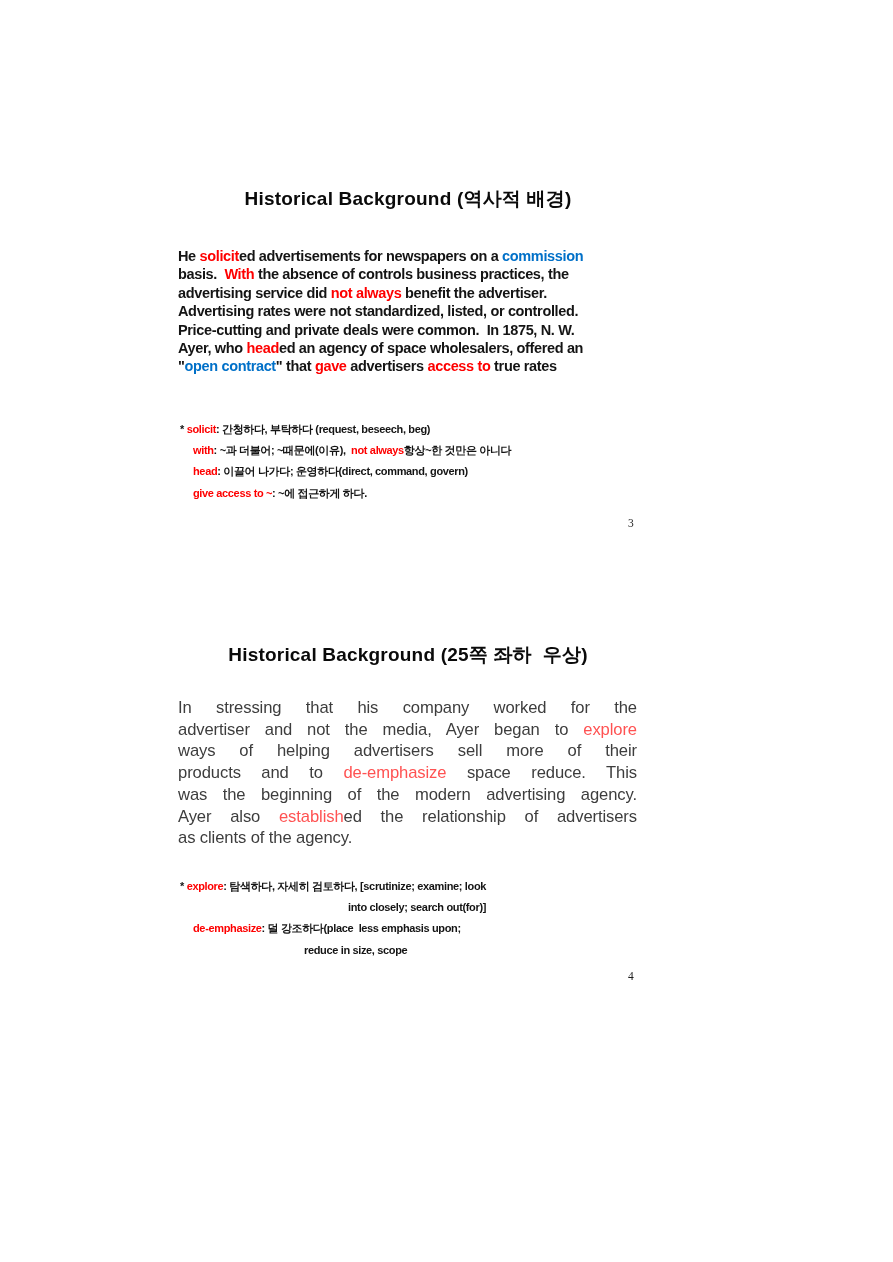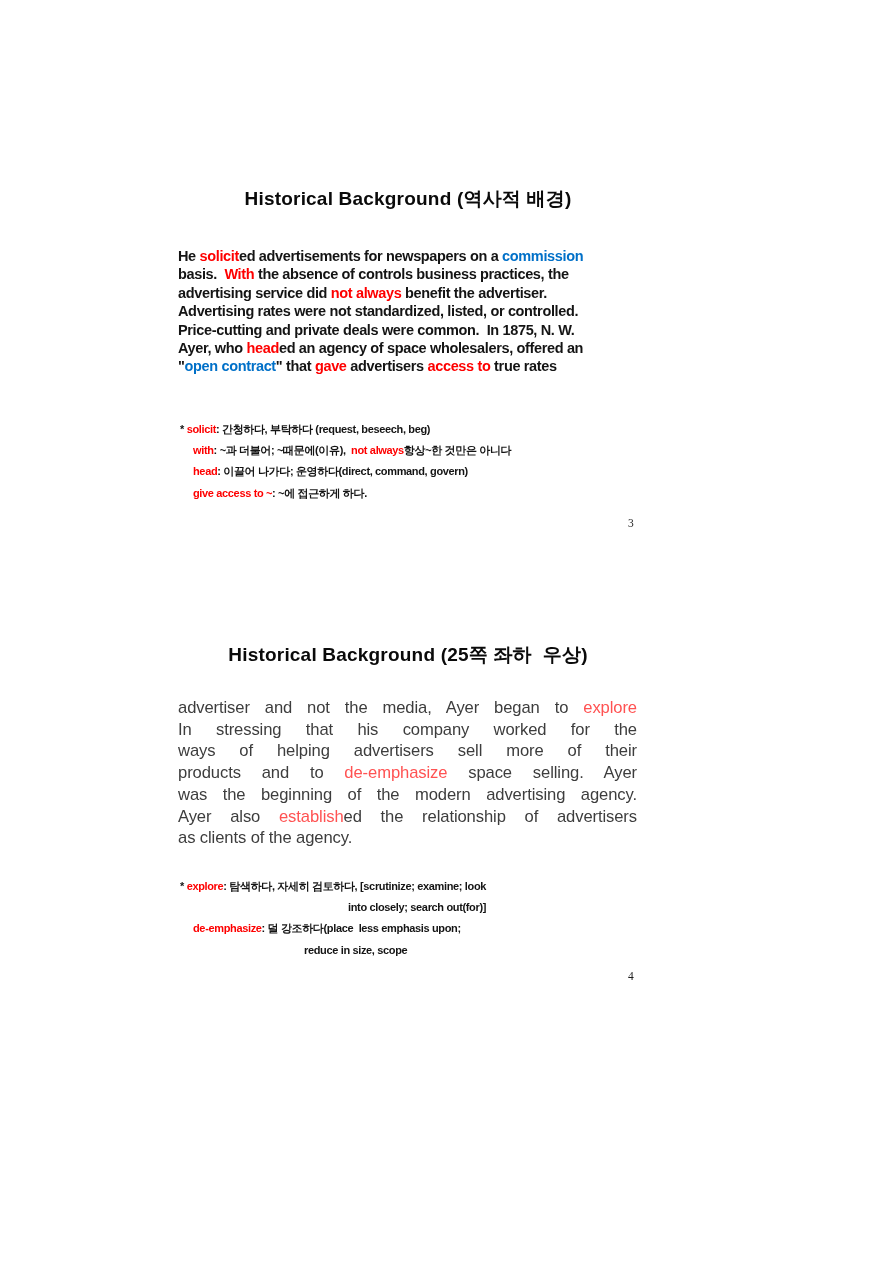--- a/index.html
+++ b/index.html
@@ -113,24 +113,24 @@
       <div class="line ind-1"><span style="color: rgb(254, 0, 0);">with</span><span>: ~과 더불어; ~때문에(이유),  </span><span style="color: rgb(254, 0, 0);">not always</span><span>항상~한 것만은 아니다</span></div>
       <div class="line ind-1"><span style="color: rgb(254, 0, 0);">head</span><span>: 이끌어 나가다; 운영하다(direct, command, govern)</span></div>
       <div class="line ind-1"><span style="color: rgb(254, 0, 0);">give access to ~</span><span>: ~에 접근하게 하다.</span></div>
     </div>
 
   <div class="page-number pn-1">3</div>
 
   <div class="slide-title title-2">Historical Background (25쪽 좌하  우상)</div>
 
   <div class="para-gray">
+      <div class="line ind-0 al-justify"><span>In stressing that his company worked for the</span></div>
       <div class="line ind-0 al-justify"><span>advertiser and not the media, Ayer began to </span><span style="color: rgb(255, 82, 82);">explore</span></div>
-      <div class="line ind-0 al-justify"><span>In stressing that his company worked for the</span></div>
       <div class="line ind-0 al-justify"><span>ways of helping advertisers sell more of their</span></div>
-      <div class="line ind-0 al-justify"><span>products and to </span><span style="color: rgb(255, 82, 82);">de-emphasize</span><span> space selling.  Ayer</span></div>
+      <div class="line ind-0 al-justify"><span>products and to </span><span style="color: rgb(255, 82, 82);">de-emphasize</span><span> space reduce.  This</span></div>
       <div class="line ind-0 al-justify"><span>was the beginning of the modern advertising agency.</span></div>
       <div class="line ind-0 al-justify"><span>Ayer also </span><span style="color: rgb(255, 82, 82);">establish</span><span>ed the relationship of advertisers</span></div>
       <div class="line ind-0"><span>as clients of the agency.</span></div>
     </div>
 
   <div class="vocab vocab-2">
       <div class="line ind-0"><span>* </span><span style="color: rgb(254, 0, 0);">explore</span><span>: 탐색하다, 자세히 검토하다, [scrutinize; examine; look</span></div>
       <div class="line ind-2"><span>into closely; search out(for)]</span></div>
       <div class="line ind-1"><span style="color: rgb(254, 0, 0);">de-emphasize</span><span>: 덜 강조하다(place  less emphasis upon;</span></div>
       <div class="line ind-3"><span>reduce in size, scope</span></div>

